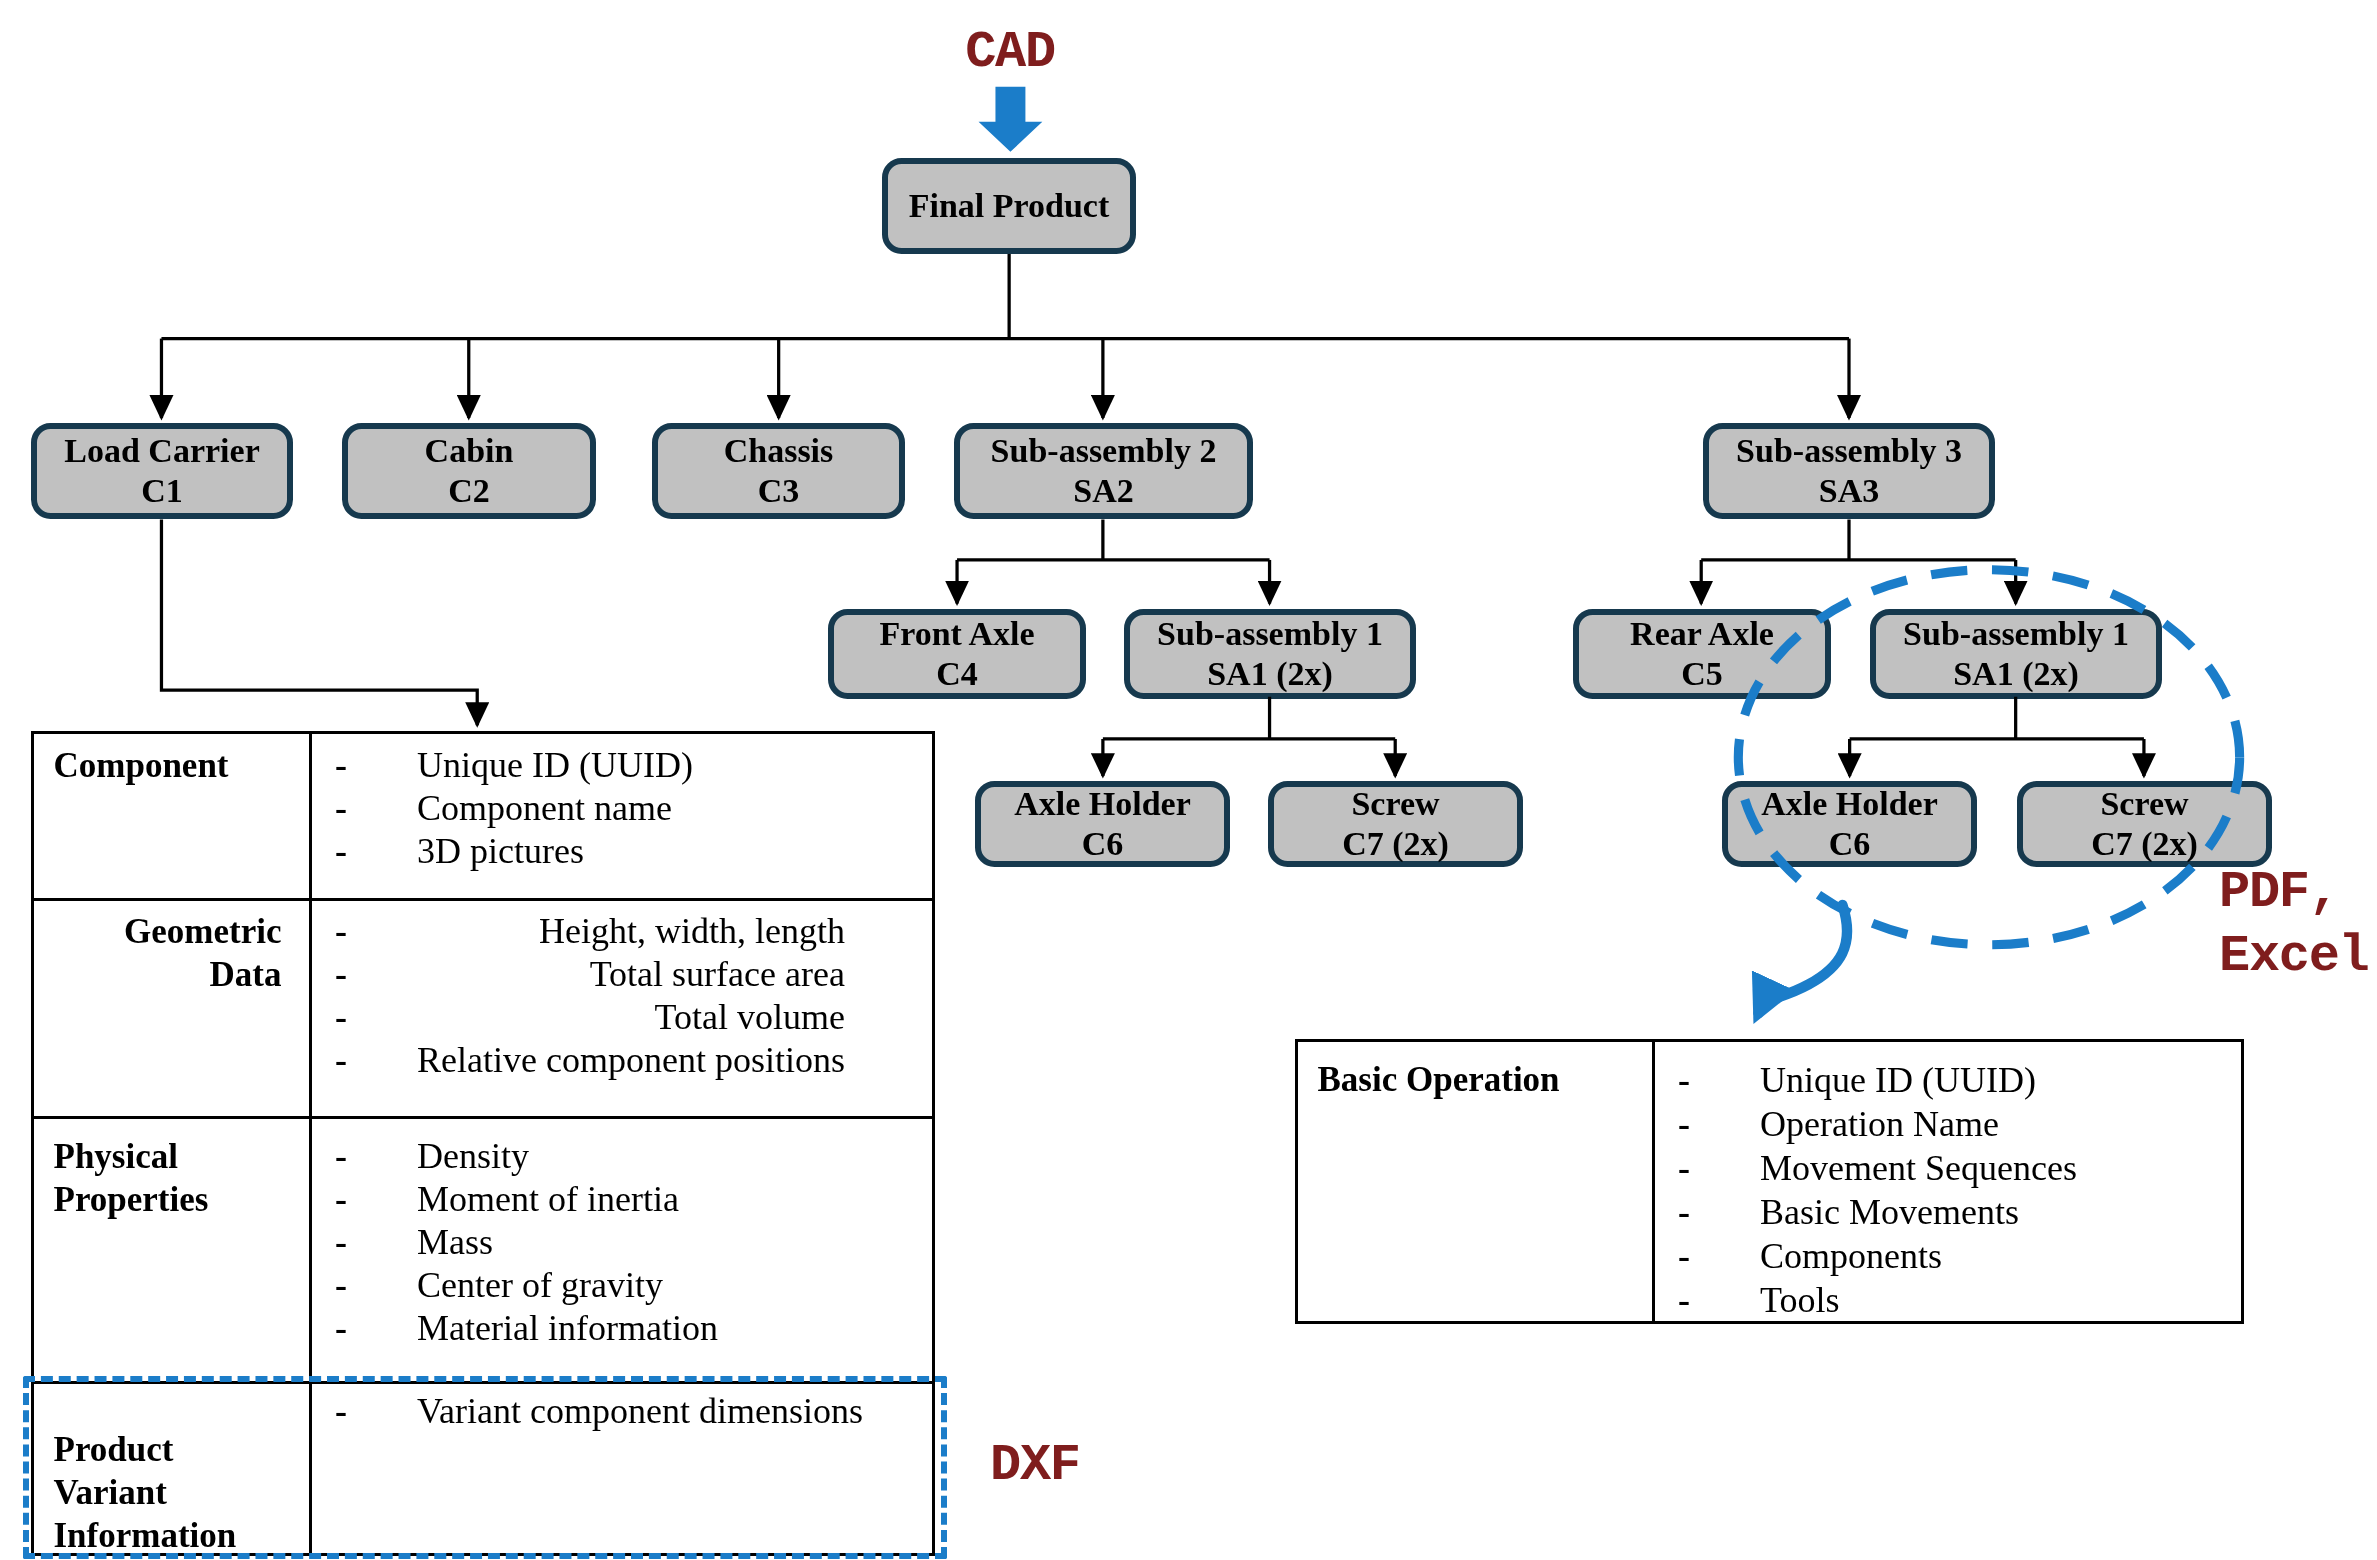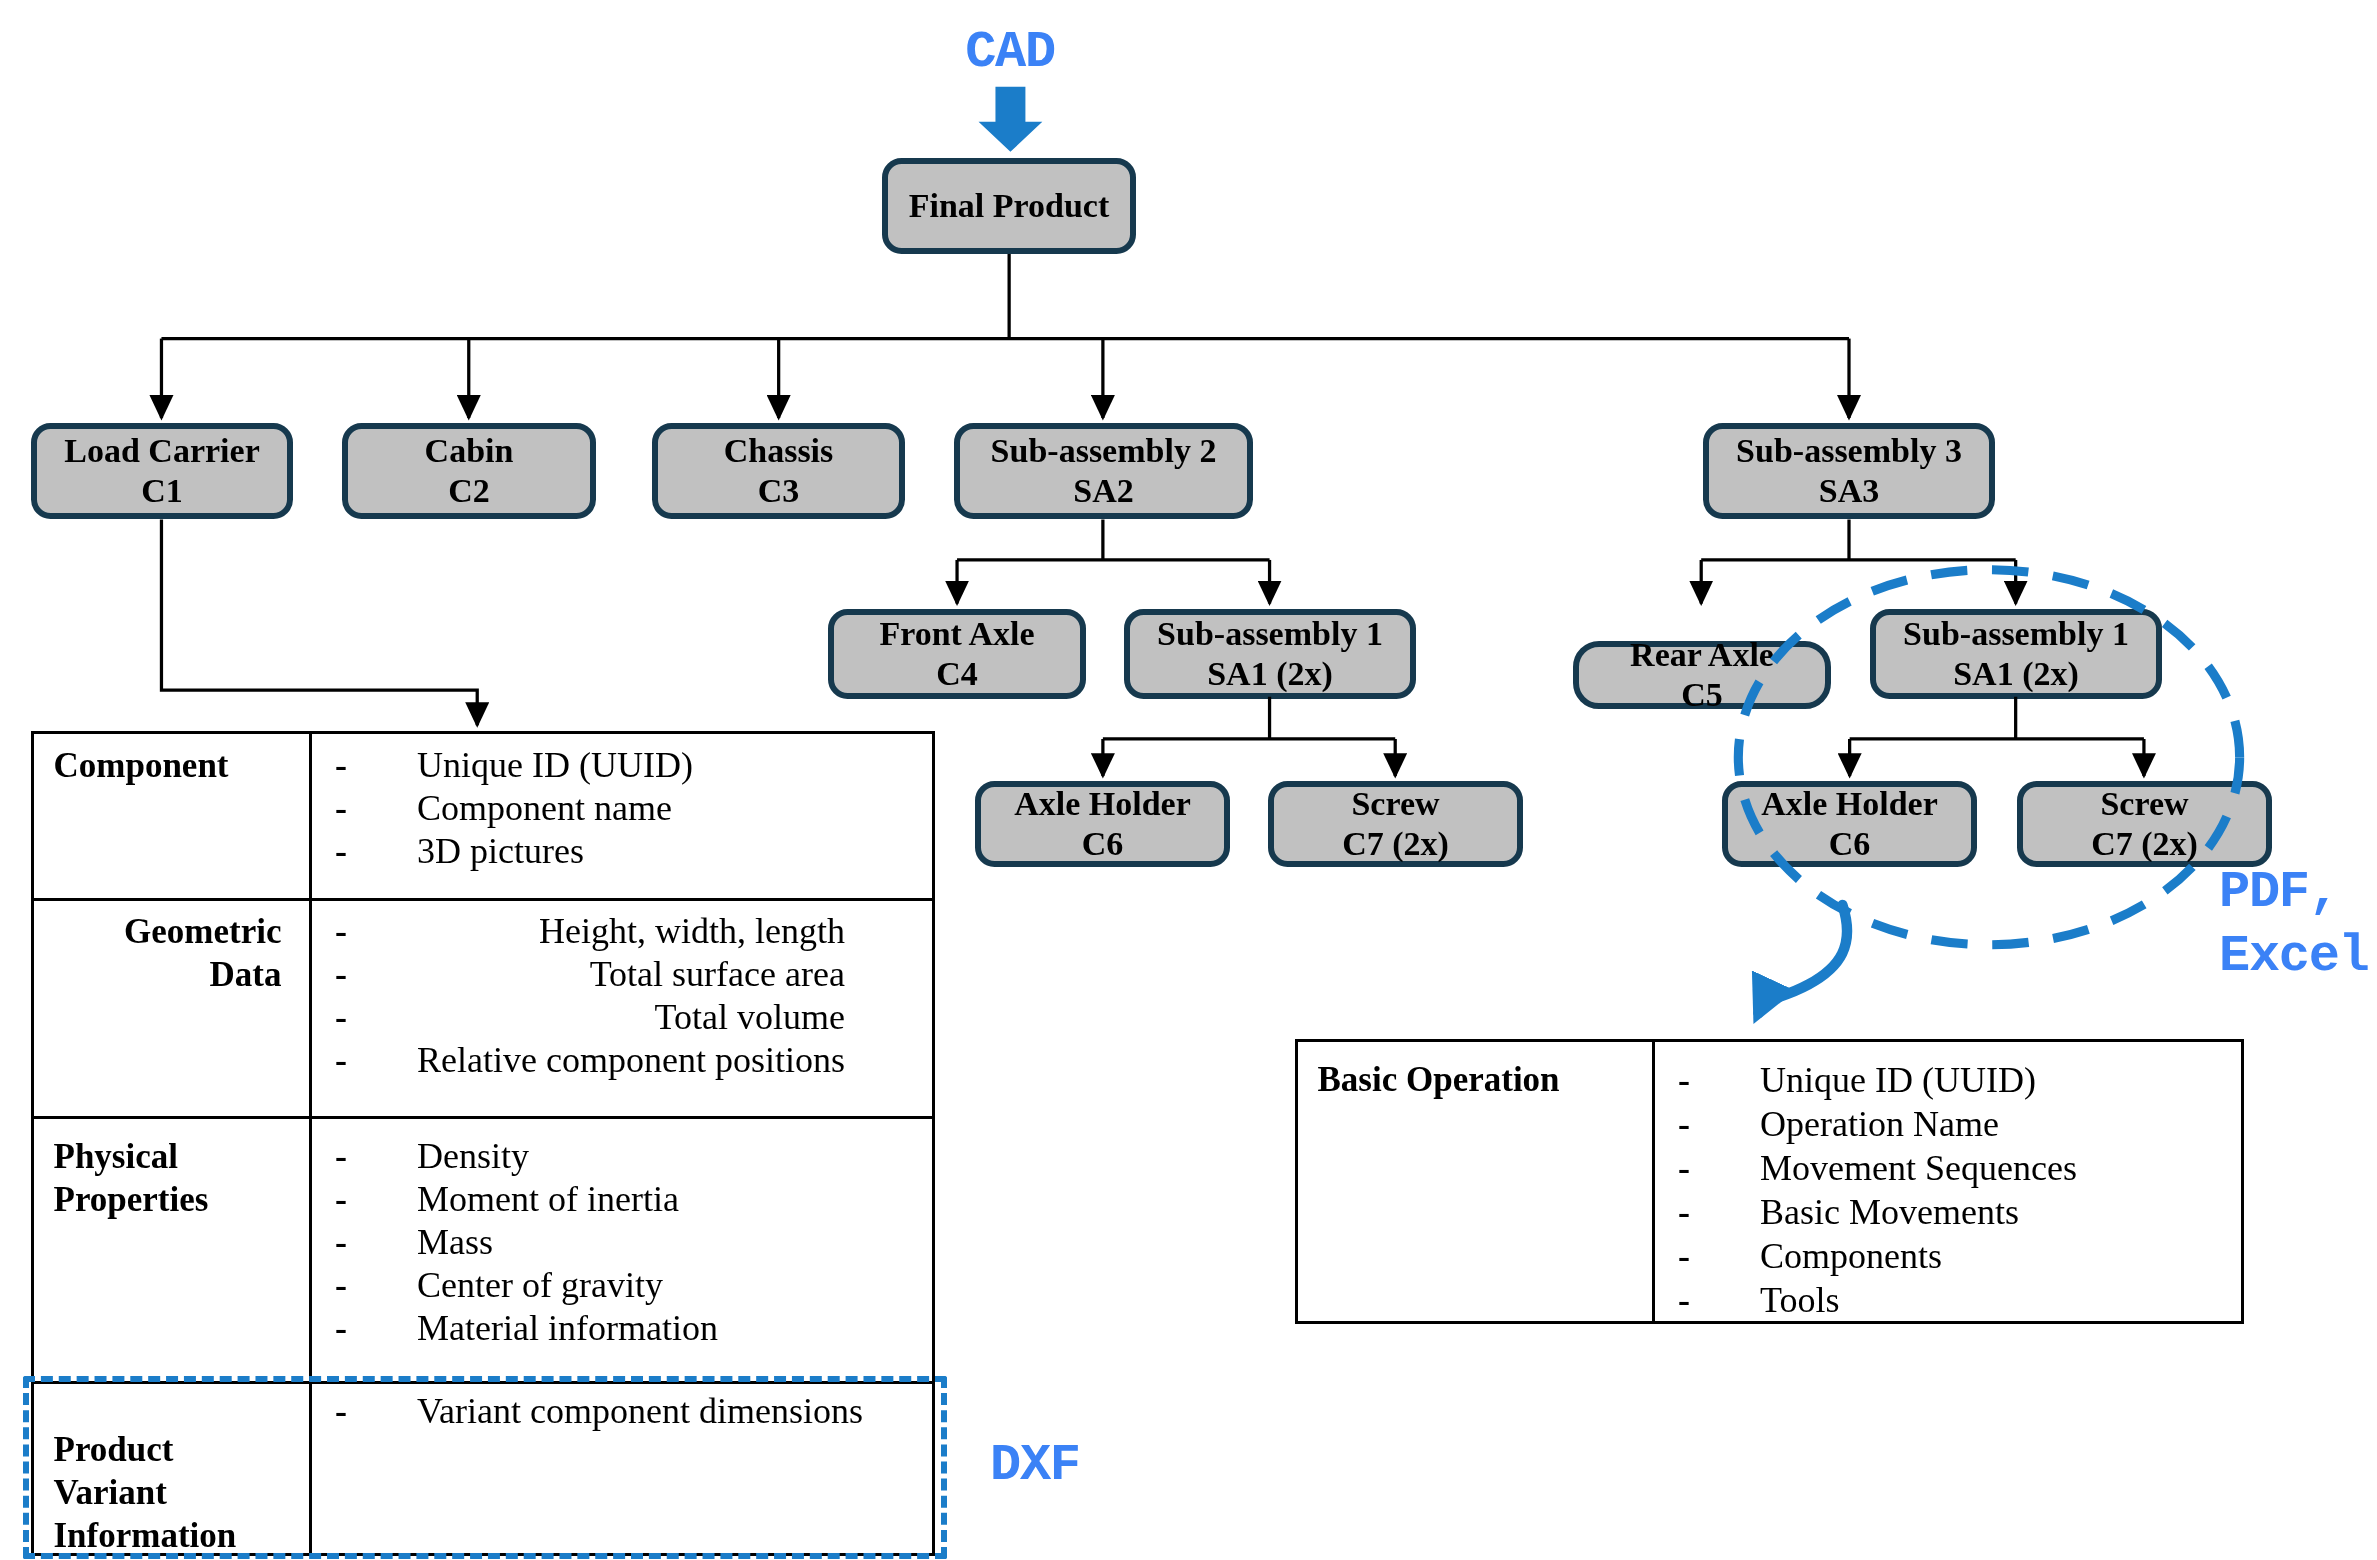--- a/index.html
+++ b/index.html
@@ -12,21 +12,21 @@
   
   .node{
     position:absolute;z-index:2;background:#c1c1c1;border:6.5px solid #16394e;border-radius:19.5px;
     display:flex;flex-direction:column;align-items:center;justify-content:center;
     font-size:34px;line-height:40px;text-align:center;box-sizing:border-box;font-weight:bold;
   }
   .node .node-line{white-space:nowrap;}
 
   
   .blue-label{
-    position:absolute;z-index:6;color:#3b82f6;
+    position:absolute;z-index:6;color:#7f1d1d;
     font-family:"Liberation Mono","DejaVu Sans Mono",monospace;
     font-weight:bold;font-size:52px;line-height:64px;letter-spacing:-1.3px;white-space:pre;
   }
 
   
   .dtable{position:absolute;z-index:1;border:3.3px solid #000;box-sizing:border-box;background:#fff;}
   .vline{position:absolute;top:0;bottom:0;width:3.3px;background:#000;}
   .hline{position:absolute;left:0;right:0;height:3.3px;background:#000;}
   .trow{position:absolute;left:0;right:0;}
   .row-header{
@@ -121,21 +121,21 @@
   </div>
 
   <div class="node" style="left:828px;top:609px;width:258px;height:90px;">
     <div class="node-line">Front Axle</div>
     <div class="node-line">C4</div>
   </div>
   <div class="node" style="left:1124px;top:609px;width:292px;height:90px;">
     <div class="node-line">Sub-assembly 1</div>
     <div class="node-line">SA1 (2x)</div>
   </div>
-  <div class="node" style="left:1573px;top:641px;width:258px;height:68px;border-radius:26px;">
+  <div class="node" style="left:1573px;top:609px;width:258px;height:90px;">
     <div class="node-line">Rear Axle</div>
     <div class="node-line">C5</div>
   </div>
   <div class="node" style="left:1870px;top:609px;width:292px;height:90px;">
     <div class="node-line">Sub-assembly 1</div>
     <div class="node-line">SA1 (2x)</div>
   </div>
 
   <div class="node" style="left:975px;top:781px;width:255px;height:86px;">
     <div class="node-line">Axle Holder</div>

